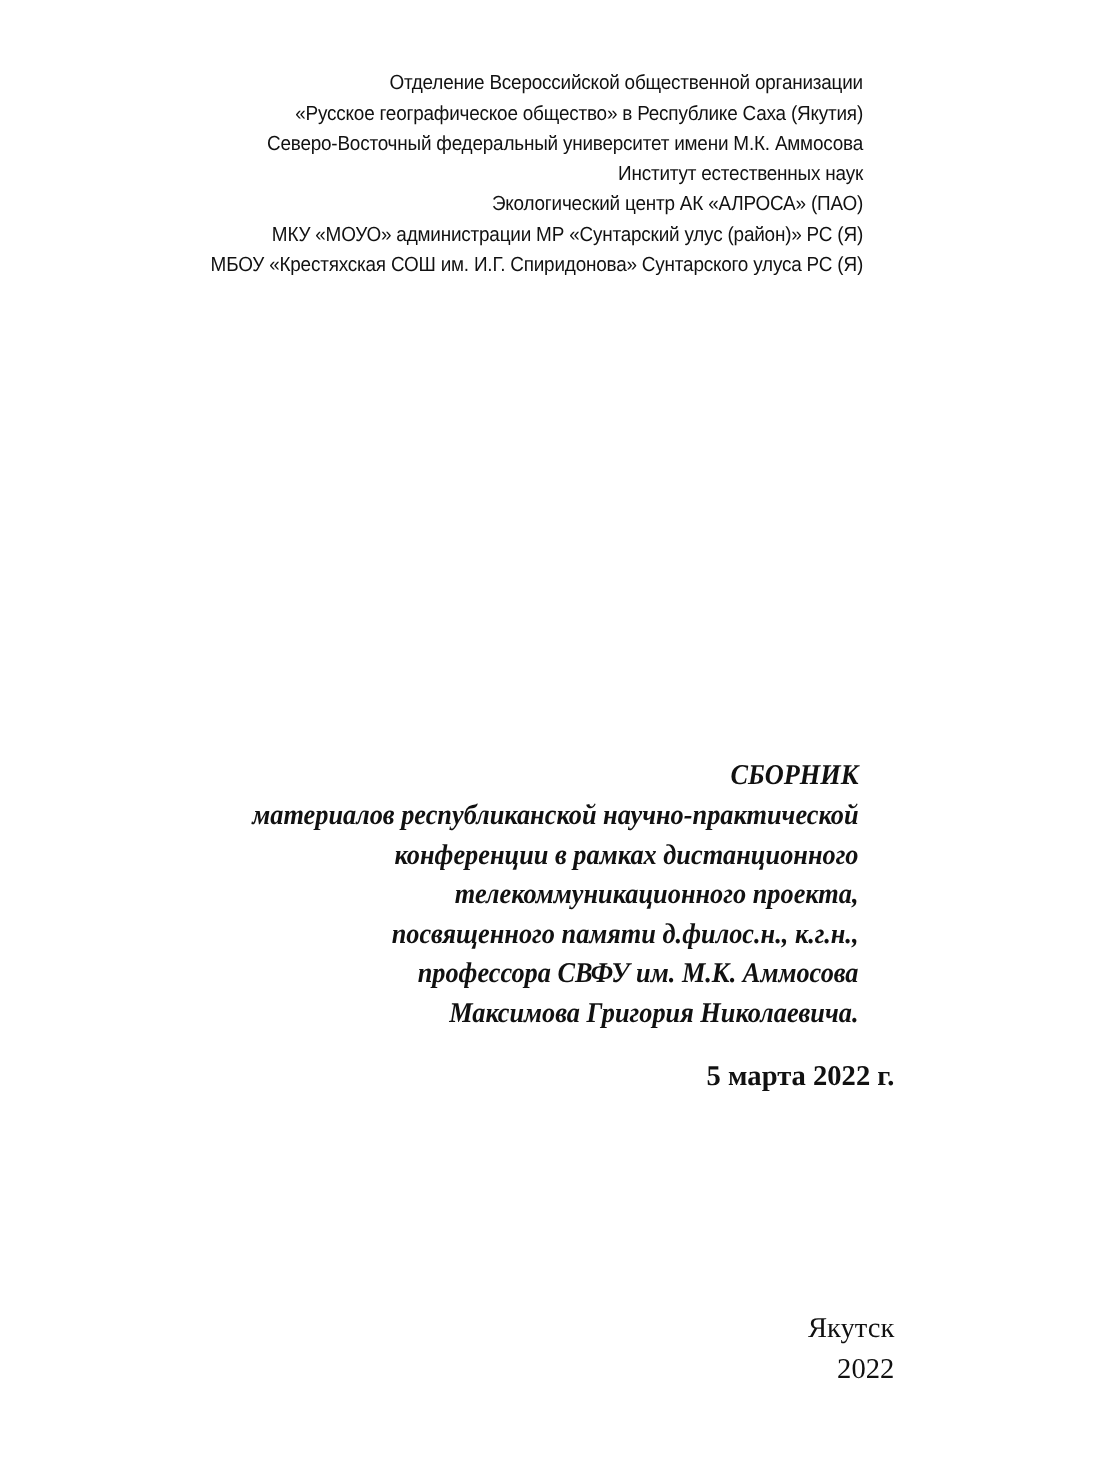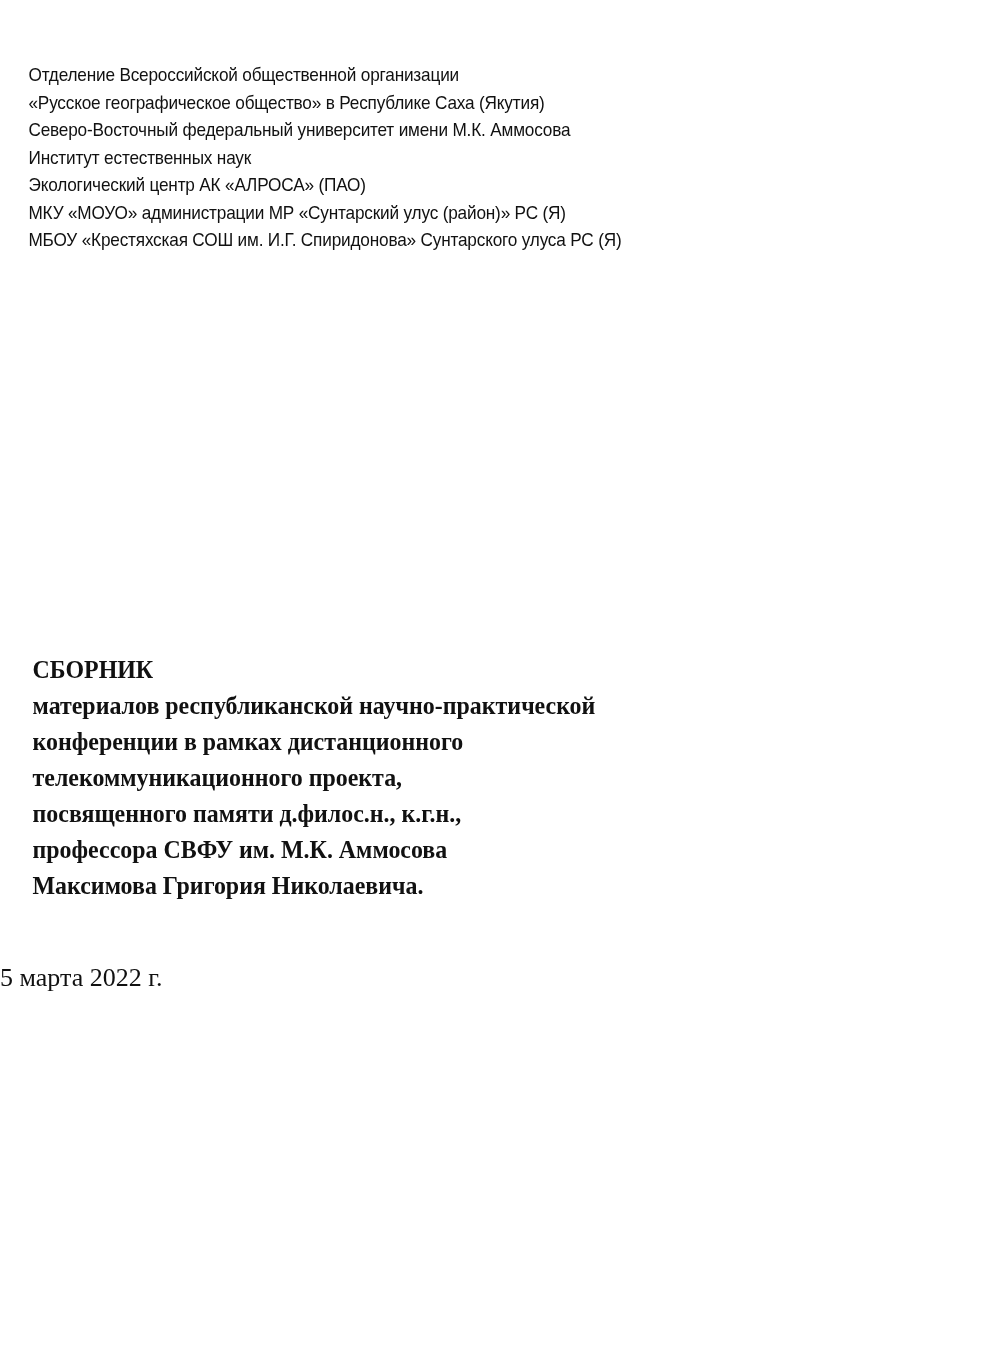--- a/index.html
+++ b/index.html
@@ -19,21 +19,21 @@
       position: absolute;
       left: 0; top: 0;
       width: 1000px;
       height: 1348px;
       background: #ffffff;
     }
     .block {
       position: absolute;
       left: 0;
       width: 813px;
-      text-align: left;
+      text-align: right;
     }
     .line {
       display: block;
       white-space: nowrap;
     }
     
     .orgs {
       top: 61px;
     }
     .orgs .line {
@@ -52,36 +52,37 @@
       font-family: "Liberation Sans", "DejaVu Sans", sans-serif;
       font-weight: bold;
       font-size: 31px;
       line-height: 46.5px;
       letter-spacing: 0.2px;
       transform: scaleX(0.9);
       transform-origin: center;
     }
     
     .collection {
-      top: 652px;
+      top: 687px;
+      font-style: italic;
     }
     .collection .line {
       font-family: "Liberation Serif", "DejaVu Serif", serif;
       font-weight: bold;
       font-size: 26px;
       line-height: 36px;
       transform: scaleX(0.92);
       transform-origin: center;
     }
     .date {
       top: 960px;
     }
     .date .line {
       font-family: "Liberation Serif", "DejaVu Serif", serif;
-      font-weight: normal;
+      font-weight: bold;
       font-size: 26px;
       line-height: 36px;
     }
     .place {
       top: 1188px;
     }
     .place .line {
       font-family: "Liberation Serif", "DejaVu Serif", serif;
       font-size: 26px;
       line-height: 38px;
@@ -110,14 +111,18 @@
     <span class="line">телекоммуникационного проекта,</span>
     <span class="line">посвященного памяти д.филос.н., к.г.н.,</span>
     <span class="line">профессора СВФУ им. М.К. Аммосова</span>
     <span class="line">Максимова Григория Николаевича.</span>
   </div>
 
   <div class="block date">
     <span class="line">5 марта 2022 г.</span>
   </div>
 
+  <div class="block place">
+    <span class="line">Якутск</span>
+    <span class="line">2022</span>
+  </div>
 
 </div>
 
 </body></html>

